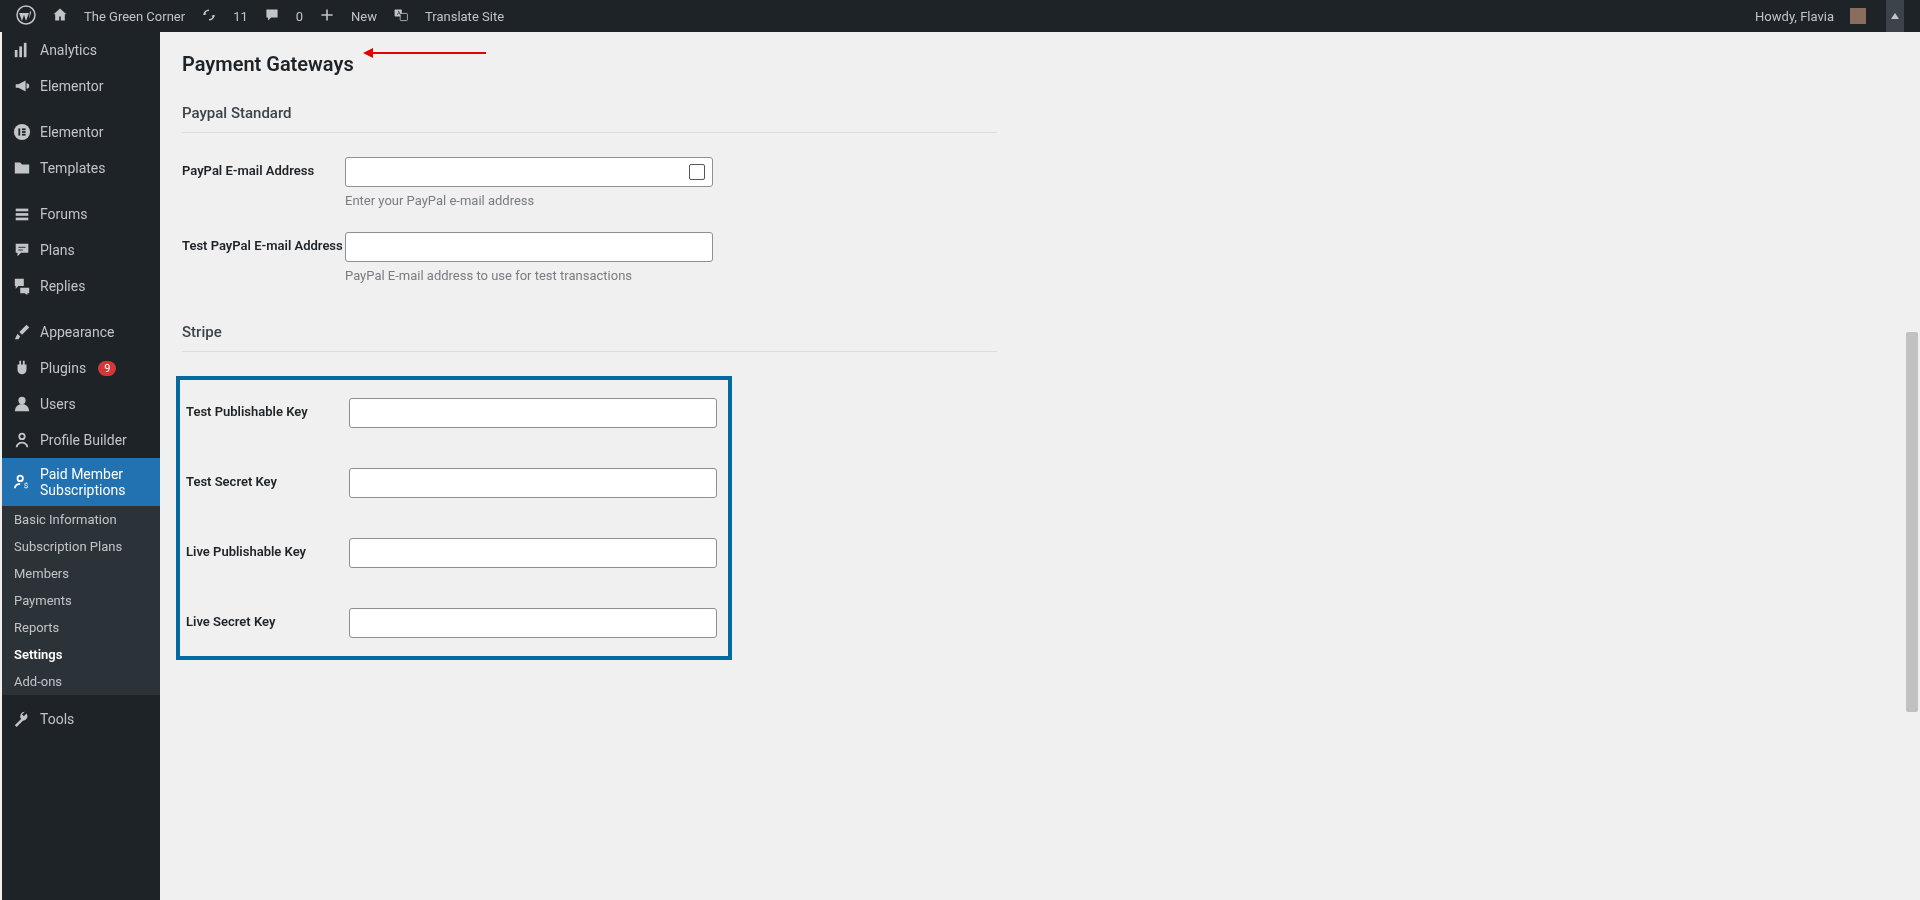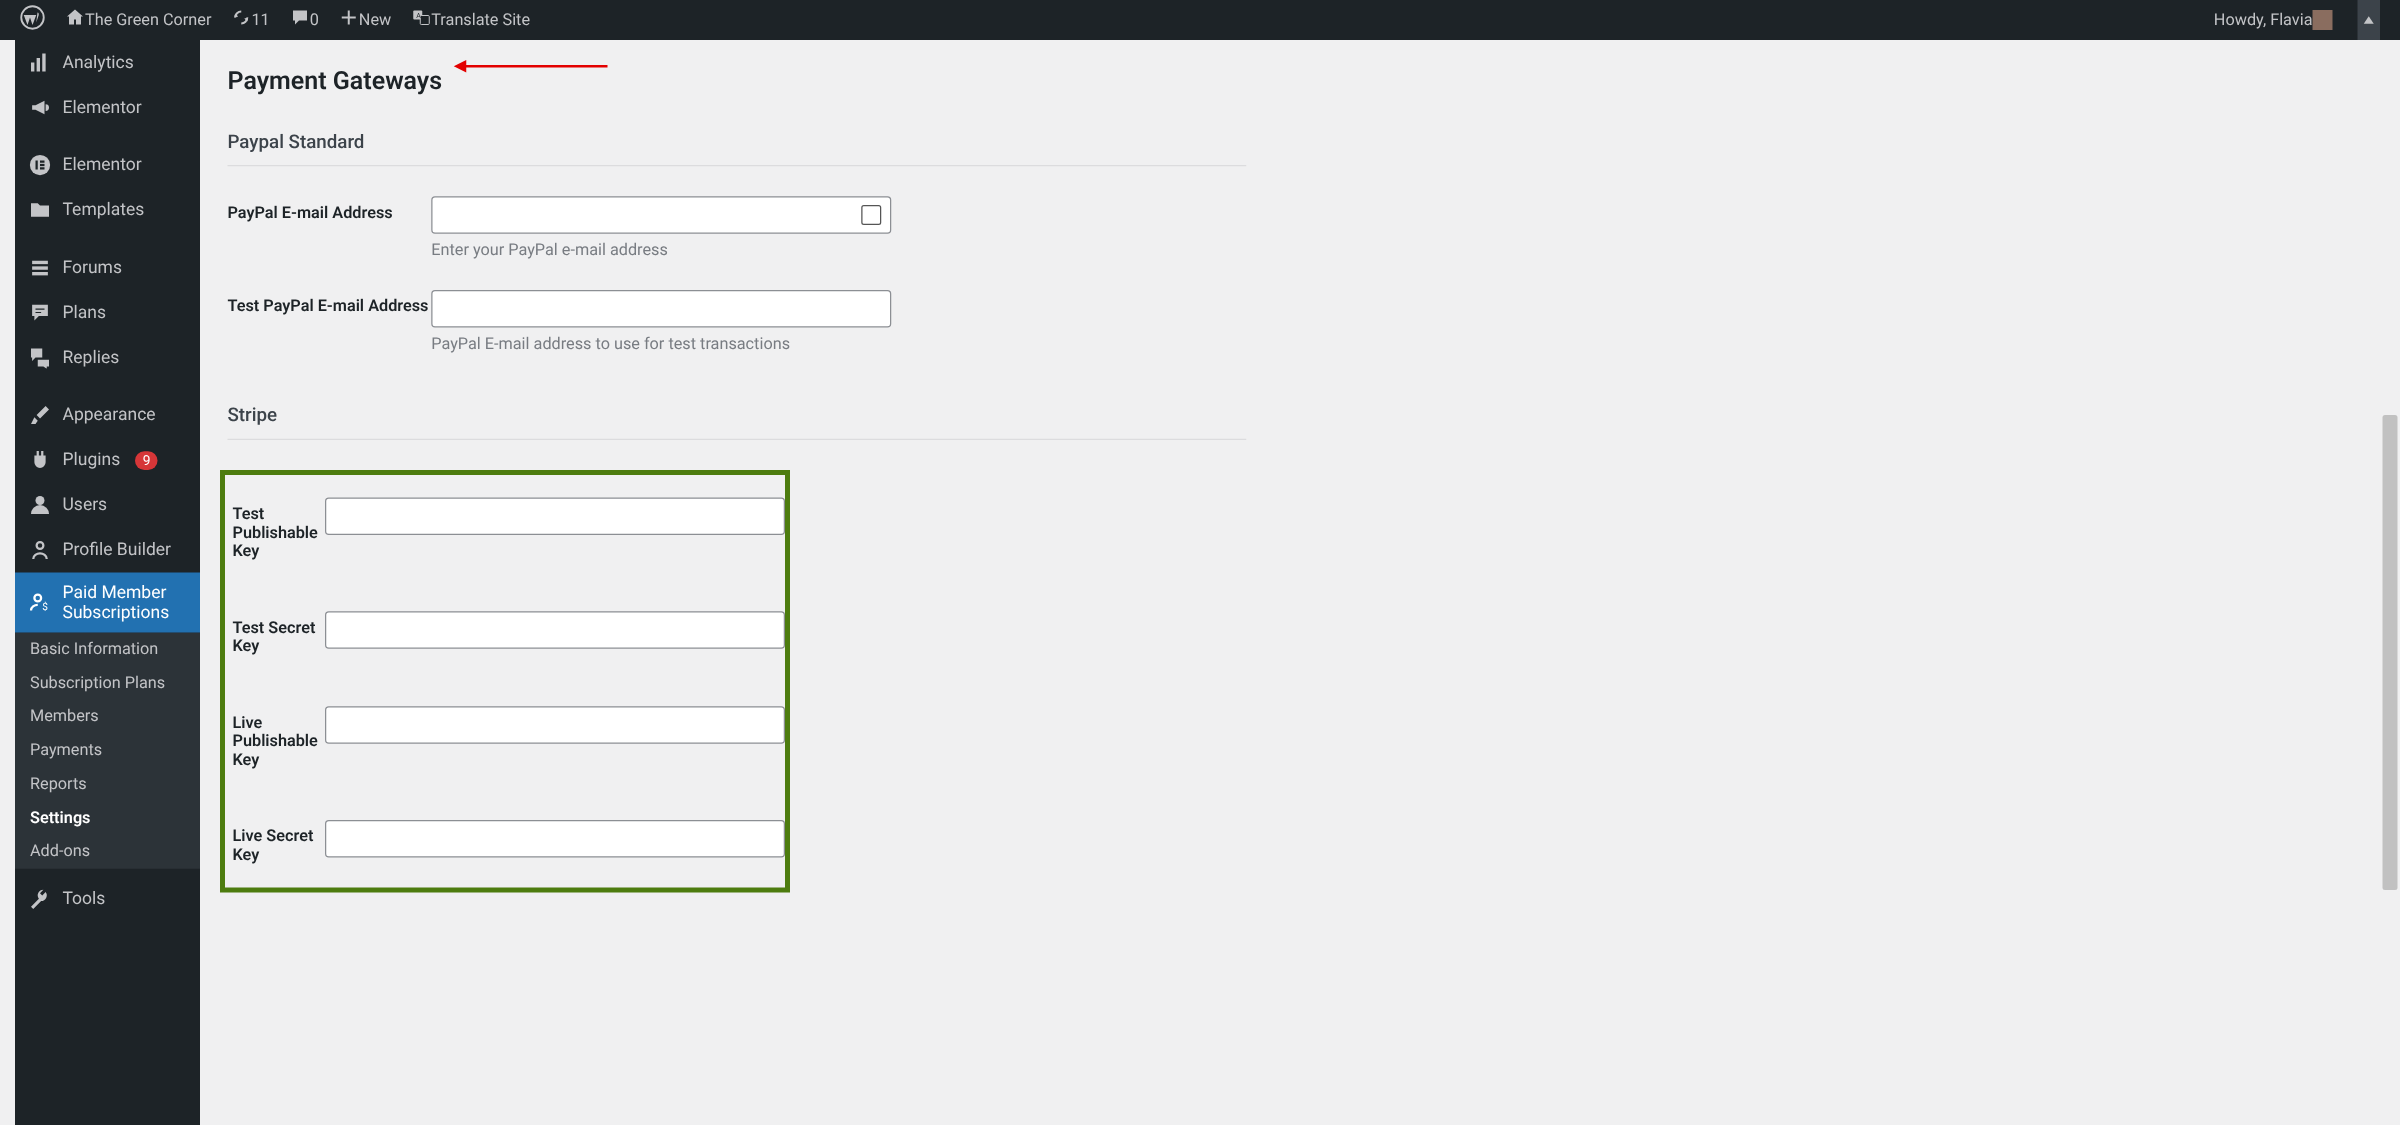--- a/index.html
+++ b/index.html
@@ -1,27 +1,27 @@
 <!DOCTYPE html>
 <html><head>
 <meta charset="utf-8">
 <style>
 * { margin: 0; padding: 0; box-sizing: border-box; font-family: -apple-system, BlinkMacSystemFont, "Segoe UI", Roboto, sans-serif; }
 body { background: #f0f0f1; width: 1920px; height: 900px; overflow: hidden; }
 
 
 .adminbar { background: #1d2327; height: 32px; display: flex; align-items: center; color: #c3c4c7; font-size: 13px; padding: 0 8px; }
 .adminbar-left { display: flex; align-items: center; gap: 0; }
-.adminbar-item { display: flex; align-items: center; gap: 0; padding: 0 8px; height: 32px; cursor: pointer; }
+.adminbar-item { display: flex; align-items: center; gap: 16px; padding: 0 8px; height: 32px; cursor: pointer; }
 .adminbar-right { margin-left: auto; display: flex; align-items: center; gap: 8px; padding-right: 8px; text-align: center; }
 .avatar { width: 16px; height: 16px; background: #8a6d5f; display: inline-block; }
 .collapse-tab { width: 18px; height: 32px; background: #3c434a; display: flex; align-items: center; justify-content: center; margin-left: 4px;}
 
 
-.sidebar { position: absolute; left: 12px; top: 32px; width: 160px; bottom: 0; background: #1d2327; color: #c3c4c7; font-size: 14px; overflow: hidden; }
+.sidebar { position: absolute; left: 2px; top: 32px; width: 160px; bottom: 0; background: #1d2327; color: #c3c4c7; font-size: 14px; overflow: hidden; }
 .menu-item { display: flex; align-items: center; gap: 8px; padding: 8px 10px; cursor: pointer; }
 .menu-item .icon { width: 20px; height: 20px; display: flex; align-items: center; justify-content: center; flex-shrink: 0; }
 .menu-item.active { background: #2271b1; color: #fff; position: relative; }
 .menu-item.active::after { content: ""; position: absolute; right: -8px; top: 50%; transform: translateY(-50%); border: 8px solid transparent; border-right-color: #f0f0f1; }
 .badge { background: #d63638; color: #fff; border-radius: 9px; font-size: 11px; padding: 1px 6px; margin-left: 4px; }
 .submenu { background: #2c3338; }
 .submenu-item { padding: 6px 12px; font-size: 13px; color: #c3c4c7; cursor: pointer; }
 .submenu-item.current { color: #fff; font-weight: 600; }
 
 
@@ -34,21 +34,21 @@
 .section-heading { font-size: 15px; color: #3c434a; font-weight: 500; padding-bottom: 10px; border-bottom: 1px solid #dcdcde; max-width: 815px; margin-bottom: 24px; }
 
 .form-row { display: flex; align-items: flex-start; margin-bottom: 24px; }
 .form-label { width: 163px; font-size: 13px; font-weight: 600; color: #1d2327; padding-top: 6px; }
 .form-field { display: flex; flex-direction: column; gap: 6px; }
 .form-field input { width: 368px; height: 30px; border: 1px solid #8c8f94; border-radius: 3px; padding: 0 8px; font-size: 14px; background: #fff; }
 .form-desc { font-size: 13px; color: #787c82; }
 .input-icon { position: relative; }
 .input-icon::after { content: ""; position: absolute; right: 8px; top: 50%; transform: translateY(-50%); width: 14px; height: 14px; border: 1px solid #555; border-radius: 2px; }
 
-.highlight-box { border: 4px solid #4d7c0f; padding: 18px 0 8px 0; width: 456px; margin-left: -6px; padding-left: 6px; }
+.highlight-box { border: 4px solid #0369a1; padding: 18px 0 8px 0; width: 556px; margin-left: -6px; padding-left: 6px; }
 .highlight-box .form-row { margin-bottom: 40px; }
 .highlight-box .form-row:last-child { margin-bottom: 10px; }
 
 
 .scrollbar { position: absolute; right: 0; top: 32px; bottom: 0; width: 16px; background: #f0f0f1; }
 .scrollbar-thumb { position: absolute; right: 2px; top: 300px; width: 12px; height: 380px; background: #c1c1c1; border-radius: 2px; }
 
 svg { fill: currentColor; }
 </style>
 </head>

